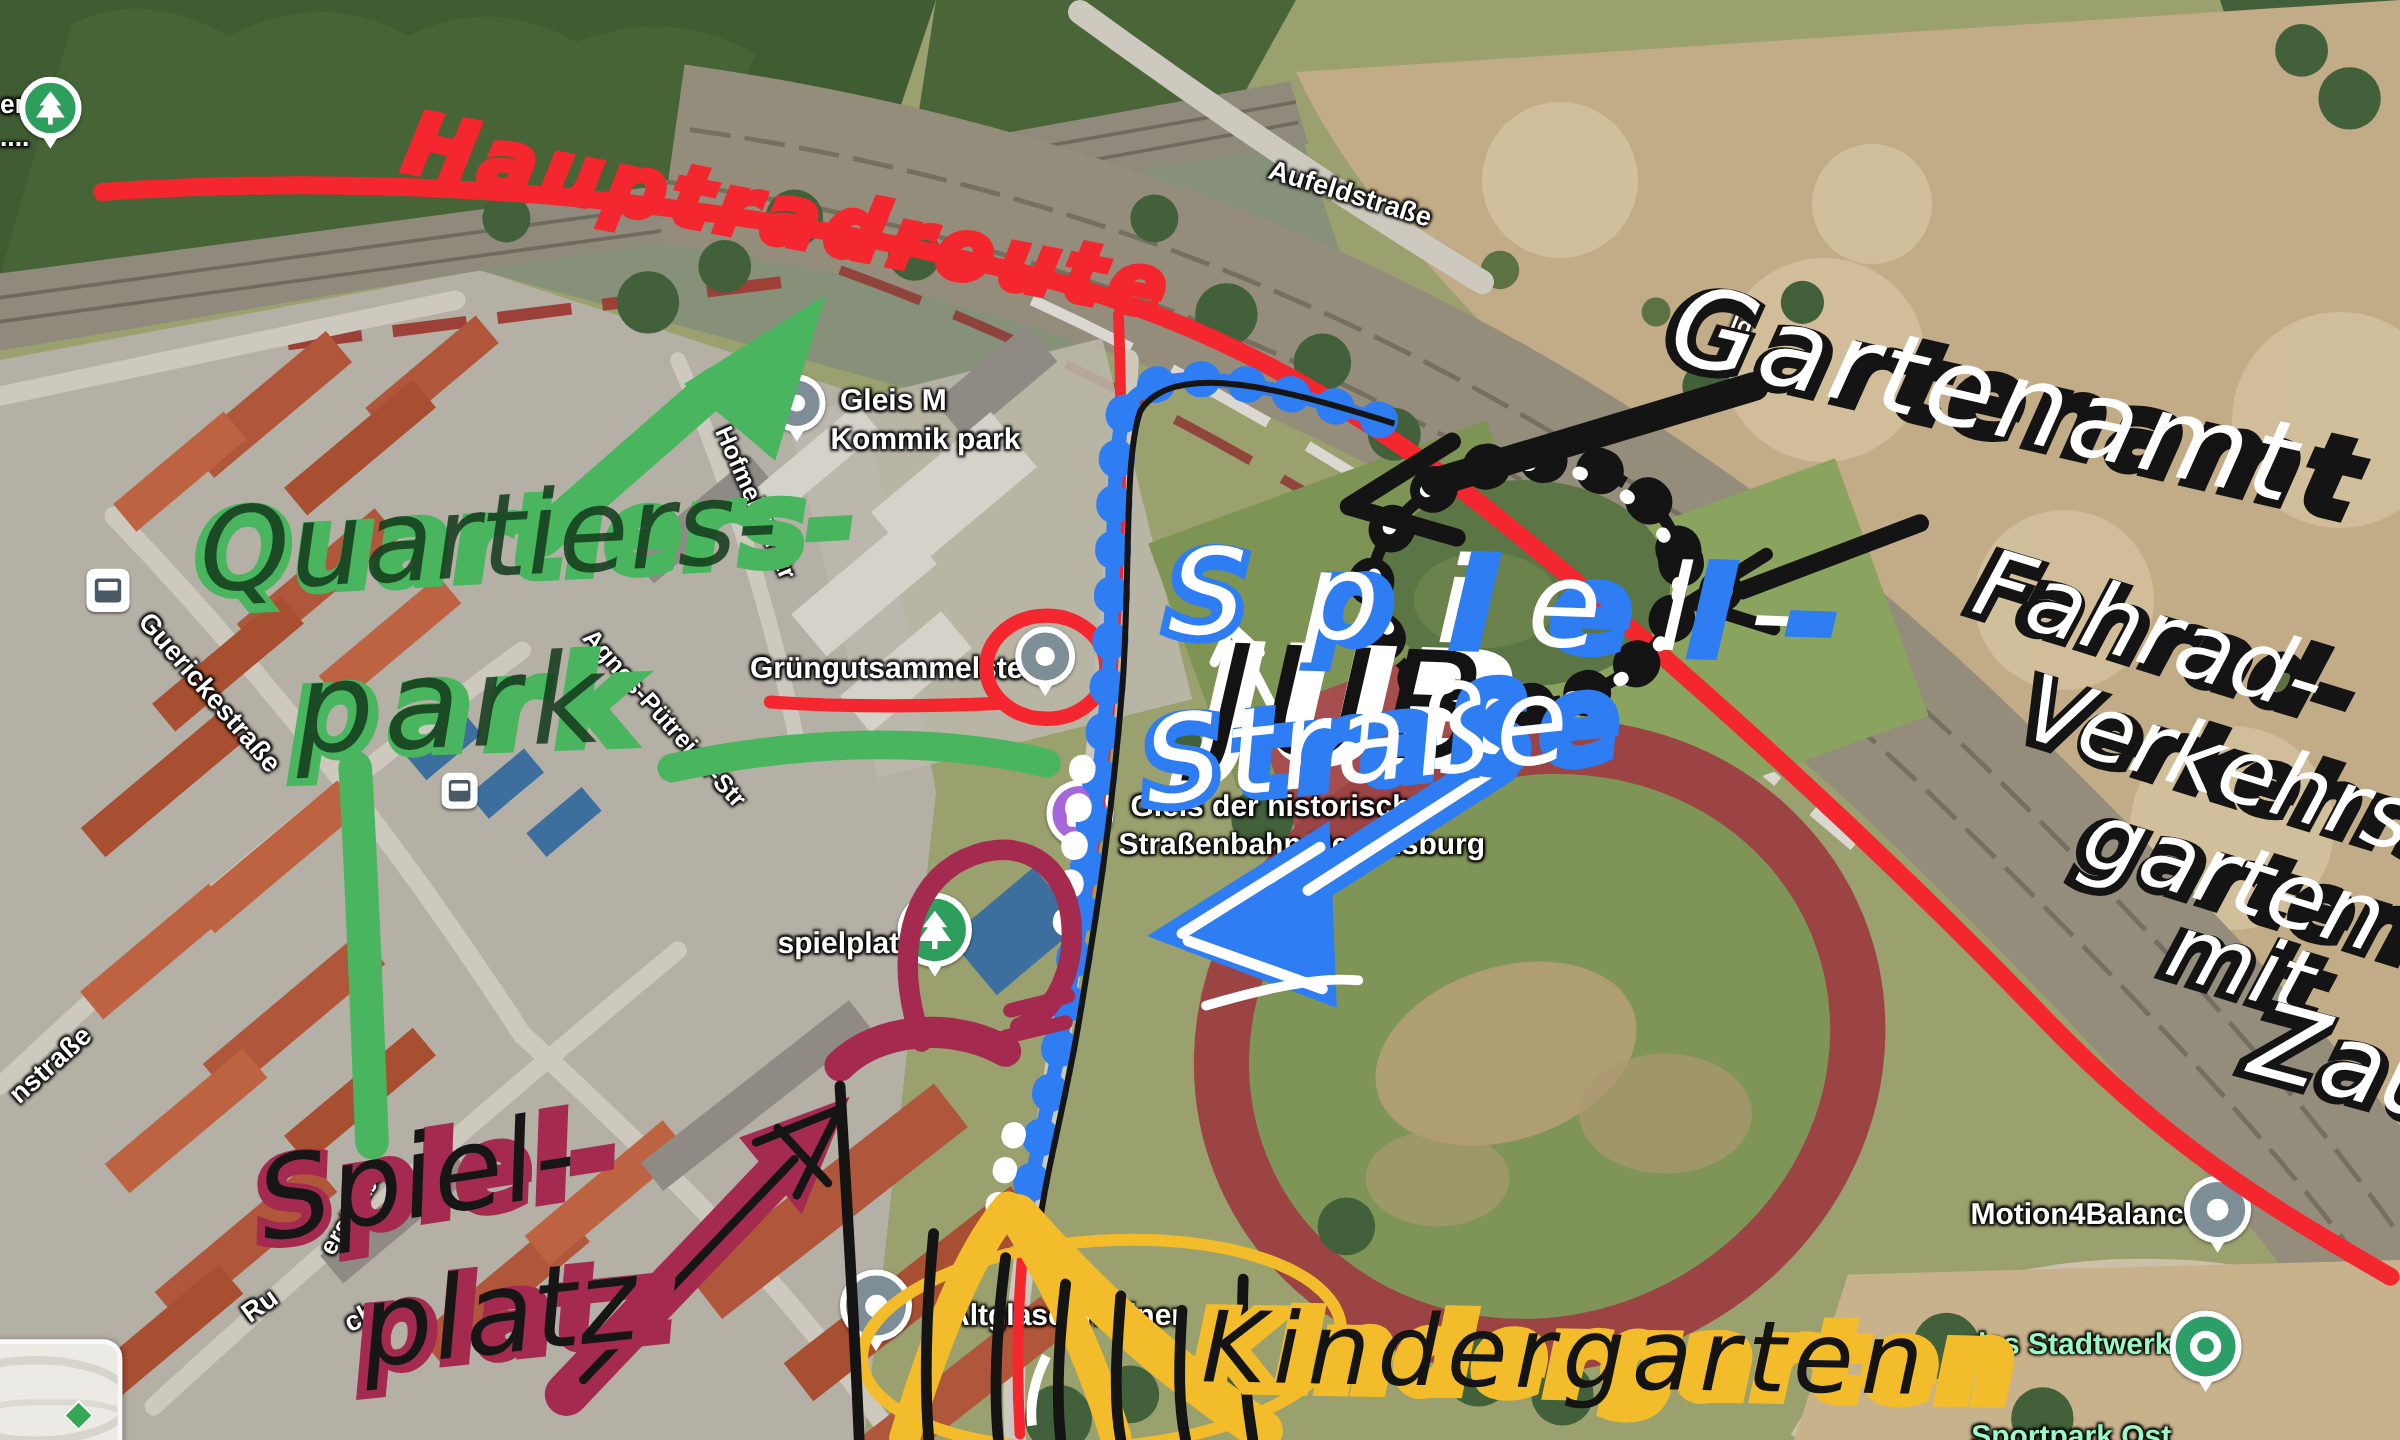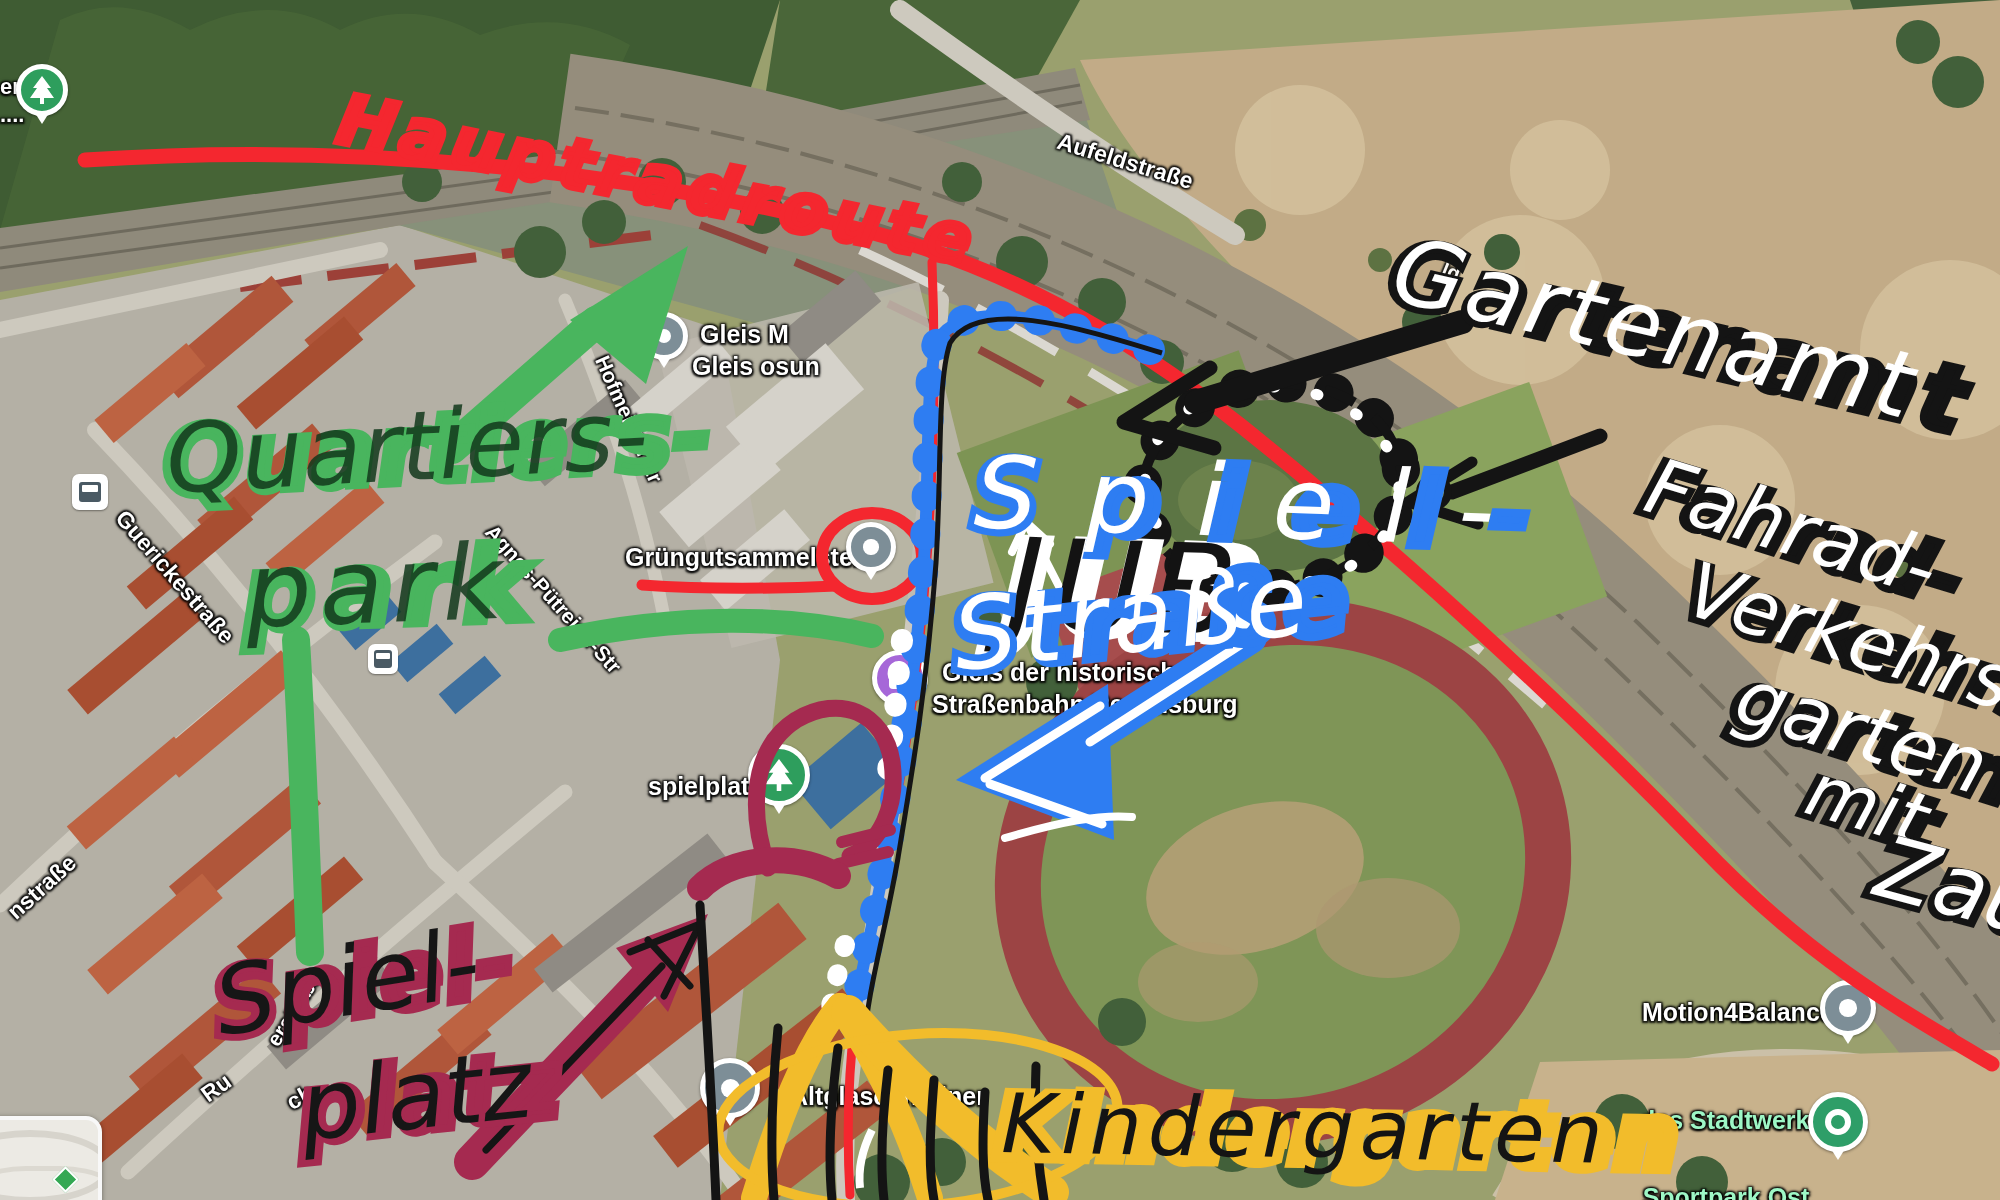--- a/index.html
+++ b/index.html
@@ -202,21 +202,21 @@
       <circle cx="1122" cy="1022" r="24"></circle>
       <circle cx="1422" cy="322" r="20"></circle>
     <circle cx="1502" cy="252" r="18"></circle>
       <circle cx="1958" cy="82" r="26"></circle>
       <circle cx="1918" cy="42" r="22"></circle>
   </g>
 </svg>
 
 <div class="maplabel" style="left:1062px;top:128px;font-size:23px;transform:rotate(17deg)">Aufeldstraße</div>
 <div class="maplabel" style="left:700px;top:320px;font-size:25px">Gleis M</div>
-<div class="maplabel" style="left:692px;top:352px;font-size:25px">Gleis osun</div>
+<div class="maplabel" style="left:692px;top:352px;font-size:25px">Kommik park</div>
 <div class="maplabel" style="left:612px;top:352px;font-size:21px;transform:rotate(66deg)">Hofmeisterstr</div>
 <div class="maplabel" style="left:498px;top:520px;font-size:21px;transform:rotate(48deg)">Agnes-Pütreich-Str</div>
 <div class="maplabel" style="left:130px;top:505px;font-size:23px;transform:rotate(49deg)">Guerickestraße</div>
 <div class="maplabel" style="left:625px;top:543px;font-size:25px">Grüngutsammelstelle</div>
 <div class="maplabel" style="left:942px;top:658px;font-size:25px">Gleis der historischen</div>
 <div class="maplabel" style="left:932px;top:690px;font-size:25px">Straßenbahn Regensburg</div>
 <div class="maplabel" style="left:648px;top:772px;font-size:25px">spielplatz</div>
 <div class="maplabel" style="left:2px;top:905px;font-size:23px;transform:rotate(-42deg)">nstraße</div>
 <div class="maplabel" style="left:262px;top:1038px;font-size:21px;transform:rotate(-58deg)">erstraße</div>
 <div class="maplabel" style="left:196px;top:1086px;font-size:23px;transform:rotate(-36deg)">Ru</div>

